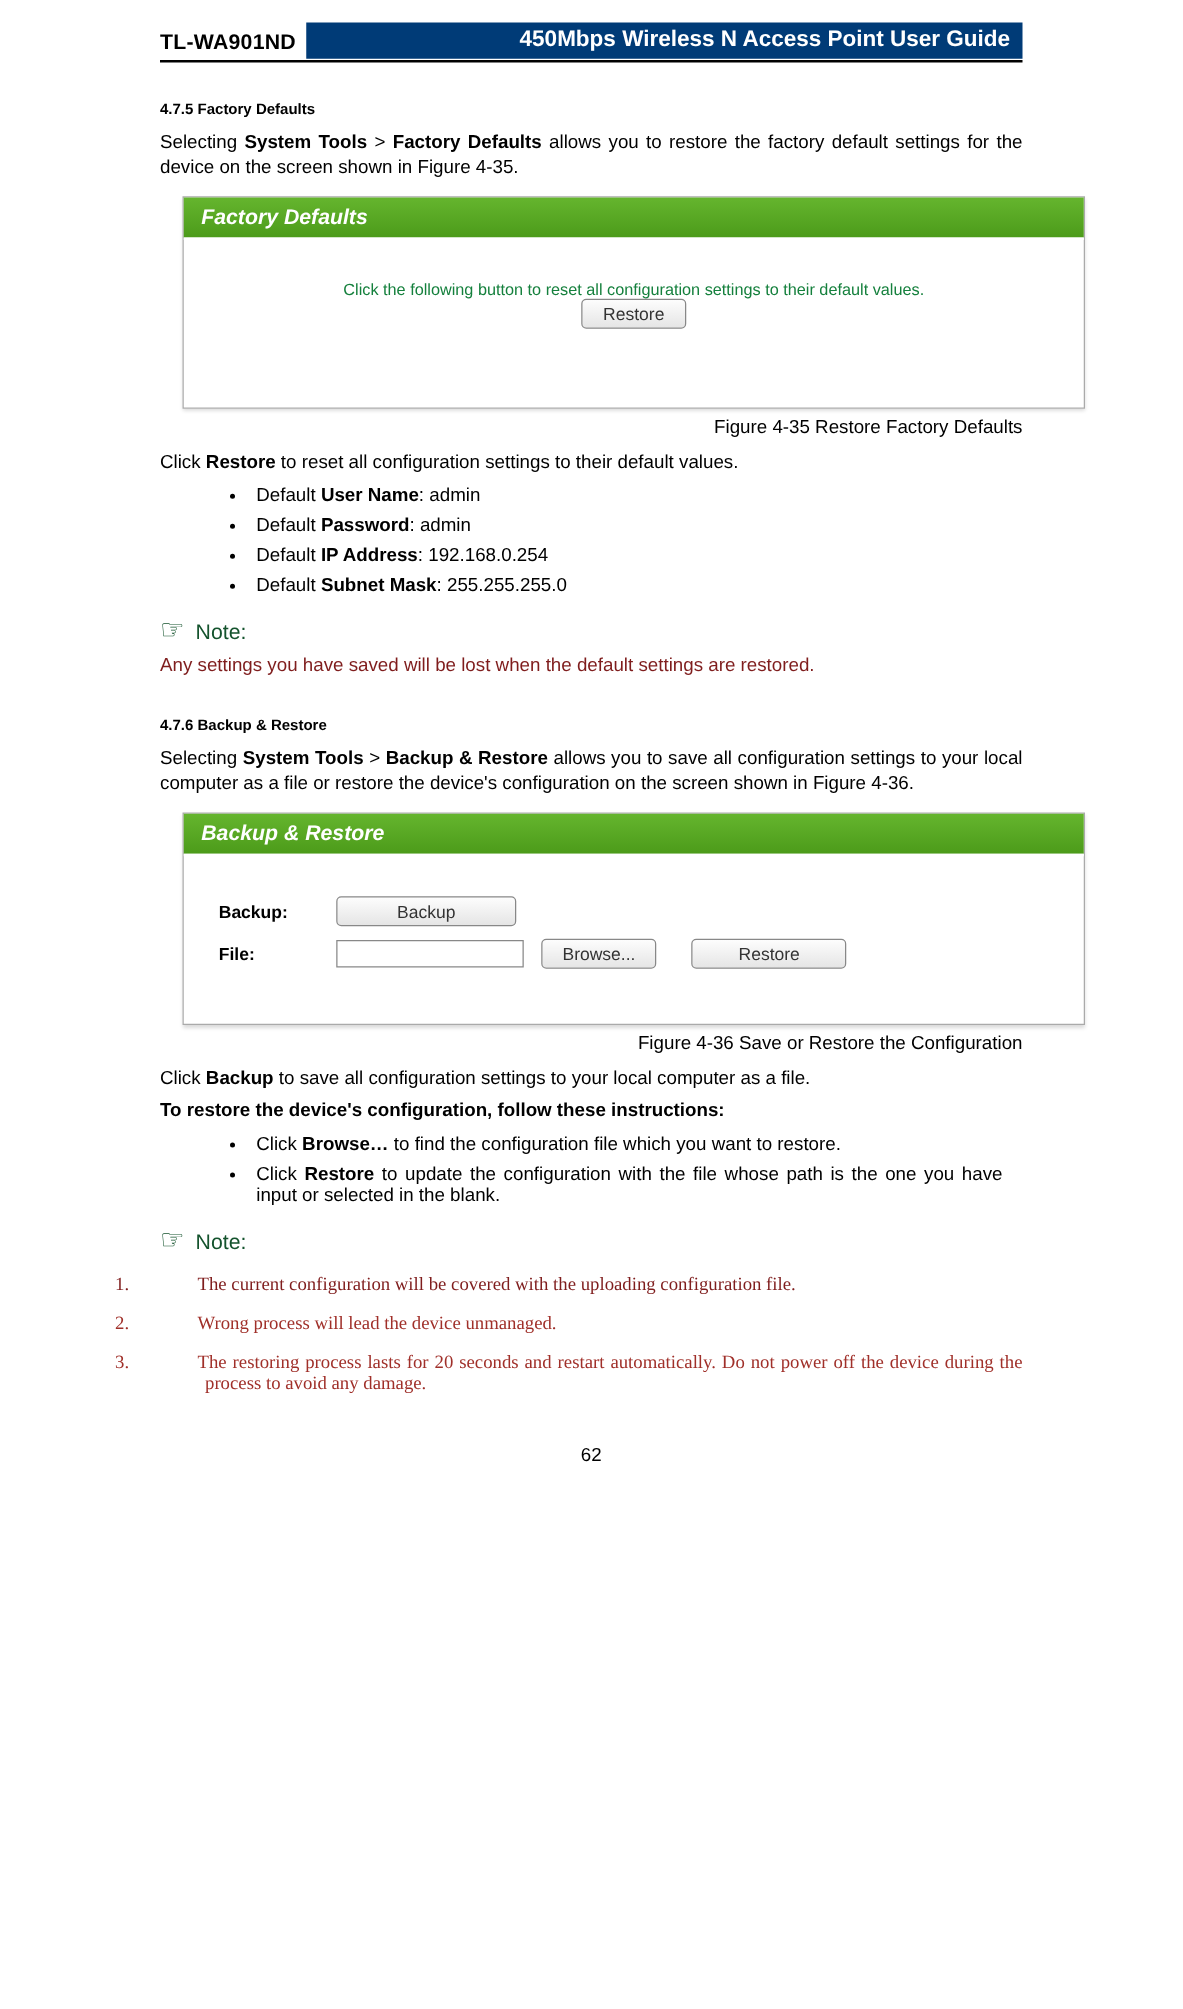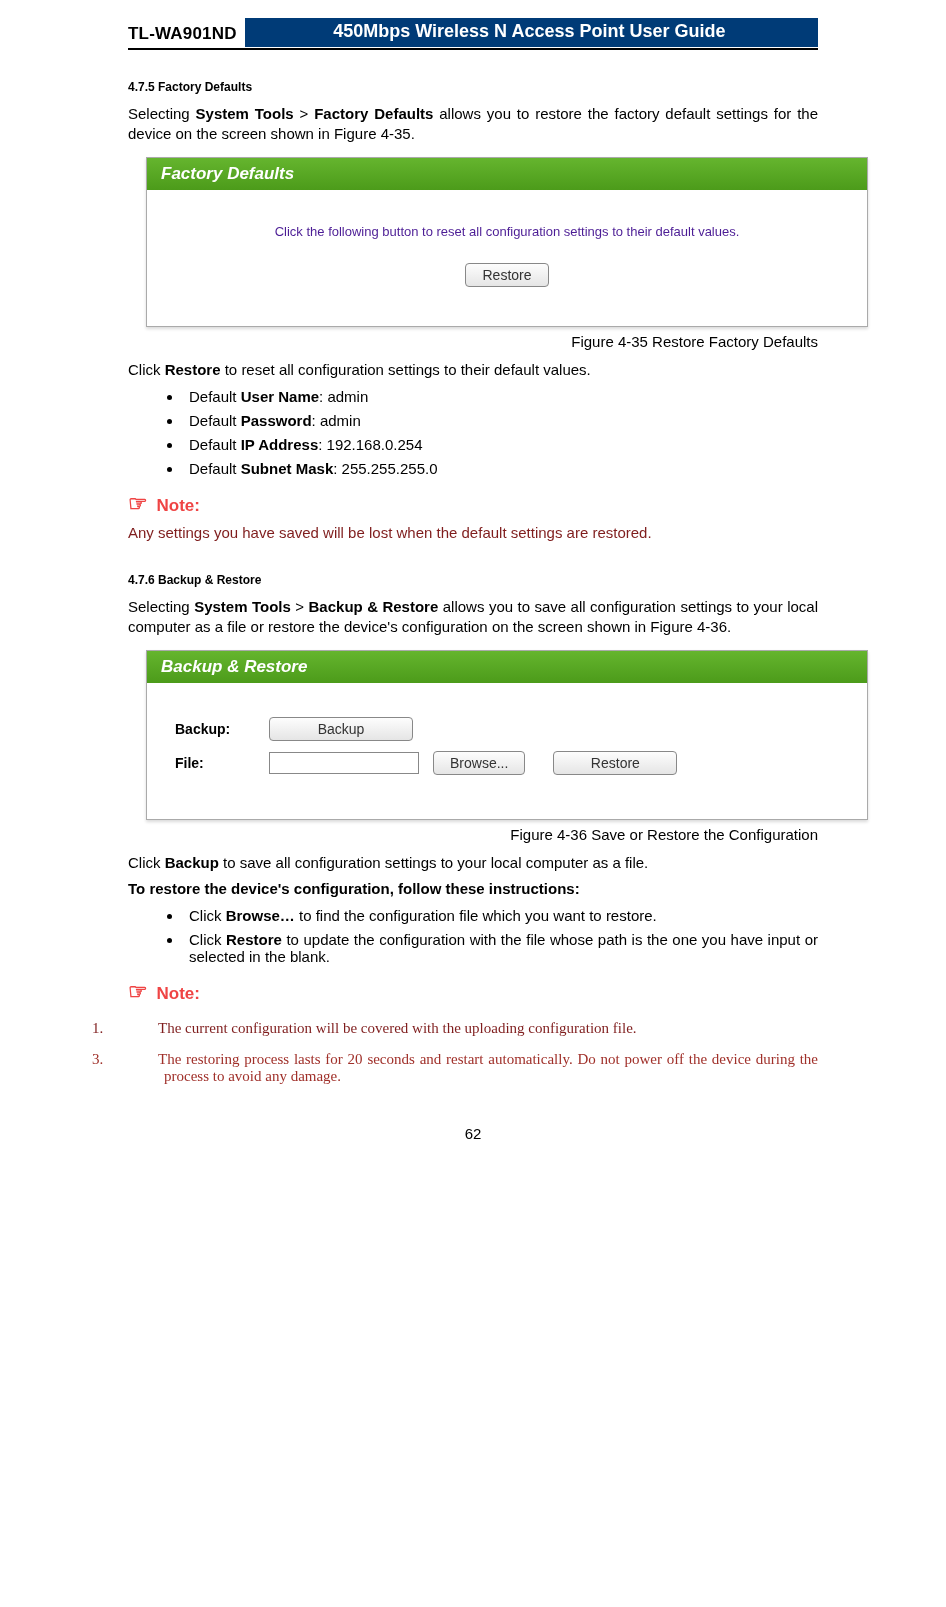--- a/index.html
+++ b/index.html
@@ -27,21 +27,21 @@
     padding: 0 8px 3px 0;
     letter-spacing: .2px;
   }
   .topbar .guide {
     flex: 1;
     background: #003b77;
     color: #fff;
     font-weight: bold;
     font-size: 18px;
     padding: 3px 10px 5px 6px;
-    text-align: center;
+    text-align: right;
   }
   .topbar-wrap { border-bottom: 2px solid #000; margin-top:1px; }
   .section-head {
     font-weight: bold;
     font-size: 12px;
     margin: 30px 0 10px 0;
   }
   p { margin: 6px 0; line-height: 1.35; }
   .justify { text-align: justify; }
   .bold { font-weight: bold; }
@@ -70,24 +70,24 @@
     border:1px solid #888;
     border-radius:4px;
     background: linear-gradient(#fdfdfd,#e5e5e5);
     padding:3px 16px;
     font-size:14px;
     color:#333;
     font-family: Arial, sans-serif;
   }
   .caption { text-align:right; margin: 6px 0 10px 0; }
   ul.bullets { margin: 8px 0 8px 55px; padding:0; }
-  ul.bullets li { margin: 7px 0; padding-left: 6px; }
+  ul.bullets li { margin: 7px 16px; padding-left: 6px; }
   .note-head {
-    color:#ef4444;
-    font-weight:bold;
+    color:#14532d;
+    font-weight:normal;
     font-size:17px;
     margin: 14px 0 4px 0;
   }
   .note-head .hand { font-size:22px; margin-right:4px; }
   .blue { color:#7f1d1d; }
   .brick { color:#a0302a; }
   .table-form { margin: 12px 0 0 0; }
   .table-form td { padding: 4px 6px; font-size:14px; }
   .label-cell { font-weight:bold; width:80px; }
   .txt-input {
@@ -114,21 +114,21 @@
 
   <div class="section-head">4.7.5   Factory Defaults</div>
 
   <p class="justify">
     <span>Selecting </span><span class="bold">System Tools</span><span> &gt; </span><span class="bold">Factory Defaults</span><span> allows you to restore the factory default settings for the device on the screen shown in Figure 4-35.</span>
   </p>
 
   <div class="fig-box" style="height:170px;">
     <div class="fig-title-bar">Factory Defaults</div>
     <div class="fig-body center">
-      <div style="color:#4c1d95; font-size:13px; margin:10px 0 24px 0;">Click the following button to reset all configuration settings to their default values.</div>
+      <div style="color:#15803d; font-size:13px; margin:10px 0 0 0;">Click the following button to reset all configuration settings to their default values.</div>
       <span class="btn">Restore</span>
     </div>
   </div>
   <div class="caption">Figure 4-35 Restore Factory Defaults</div>
 
   <p>
     <span>Click </span><span class="bold">Restore</span><span> to reset all configuration settings to their default values.</span>
   </p>
 
   <ul class="bullets">
@@ -180,18 +180,19 @@
 
   <ul class="bullets">
     <li><span>Click </span><span class="bold">Browse…</span><span> to find the configuration file which you want to restore.</span></li>
     <li class="justify"><span>Click </span><span class="bold">Restore</span><span> to update the configuration with the file whose path is the one you have input or selected in the blank.</span></li>
   </ul>
 
   <div class="note-head"><span class="hand">☞</span> <span>Note:</span></div>
 
   <ol class="numbered">
     <li class="blue"><span style="display:inline-block;width:30px;">1.</span><span>The current configuration will be covered with the uploading configuration file.</span></li>
+    <li class="brick"><span style="display:inline-block;width:30px;">2.</span><span>Wrong process will lead the device unmanaged.</span></li>
     <li class="brick justify"><span style="display:inline-block;width:30px;">3.</span><span>The restoring process lasts for 20 seconds and restart automatically. Do not power off the device during the process to avoid any damage.</span></li>
   </ol>
 
   <div class="pagenum">62</div>
 
 </div>
 
 </body></html>

